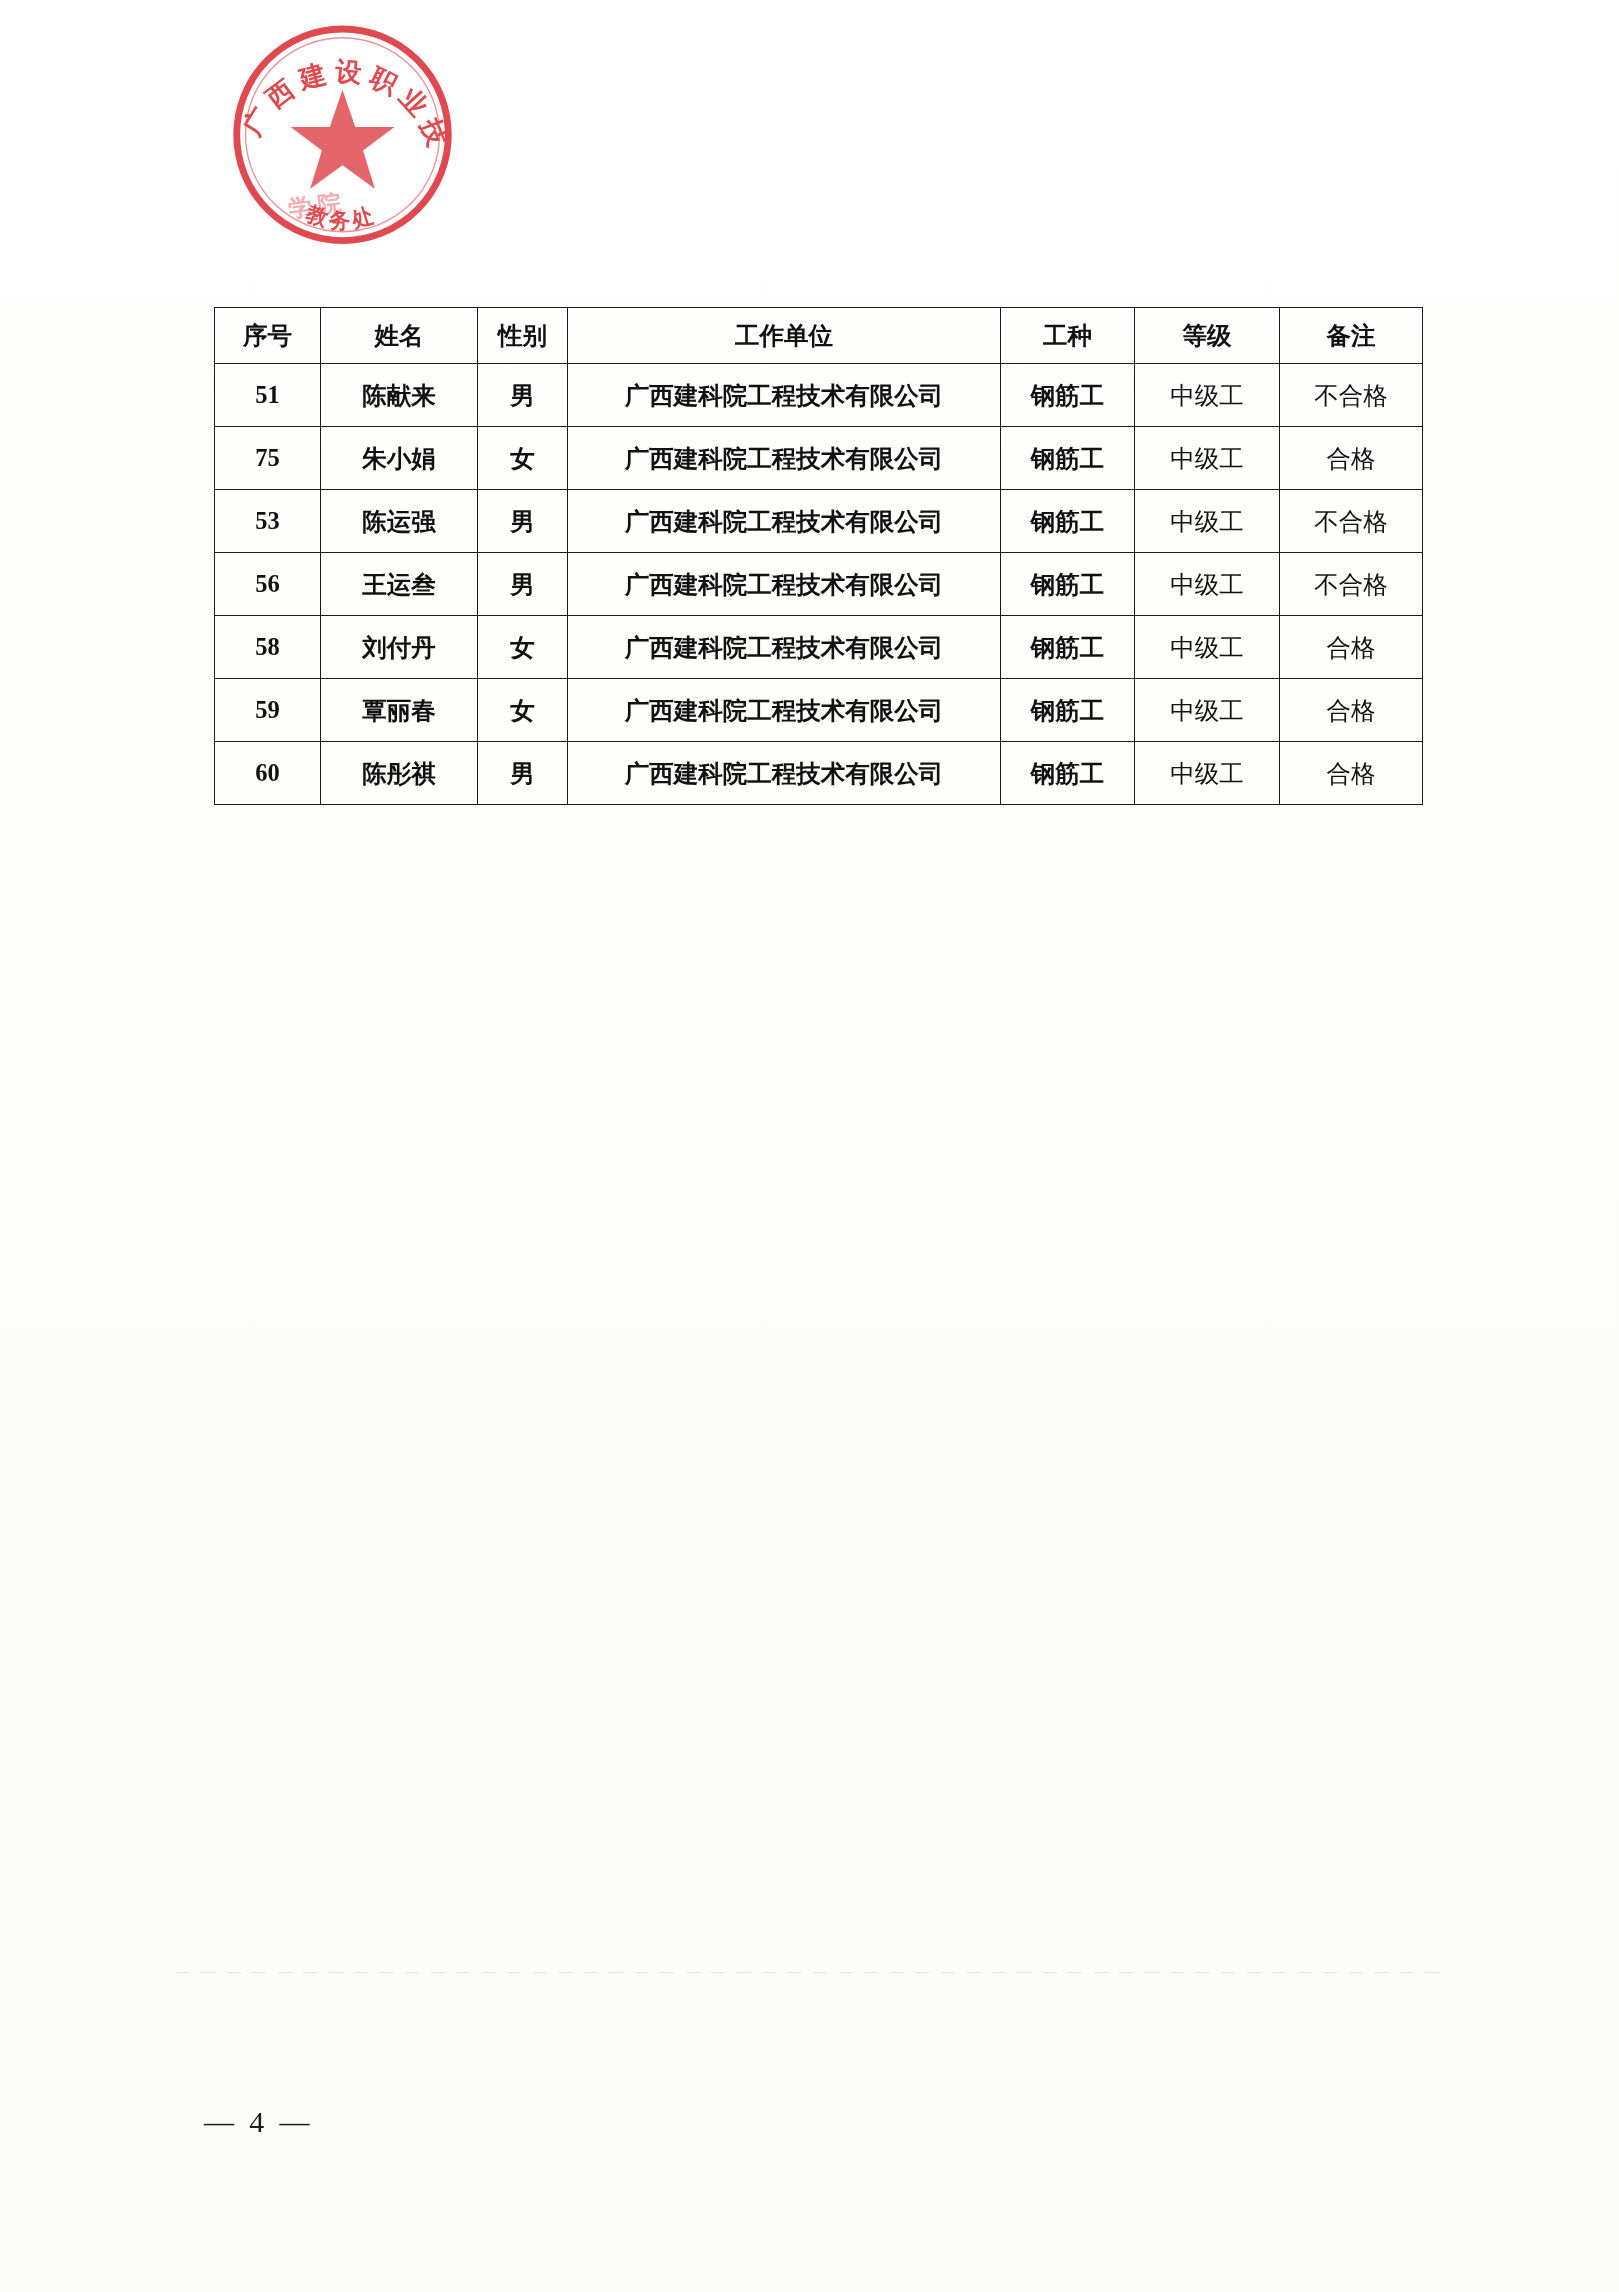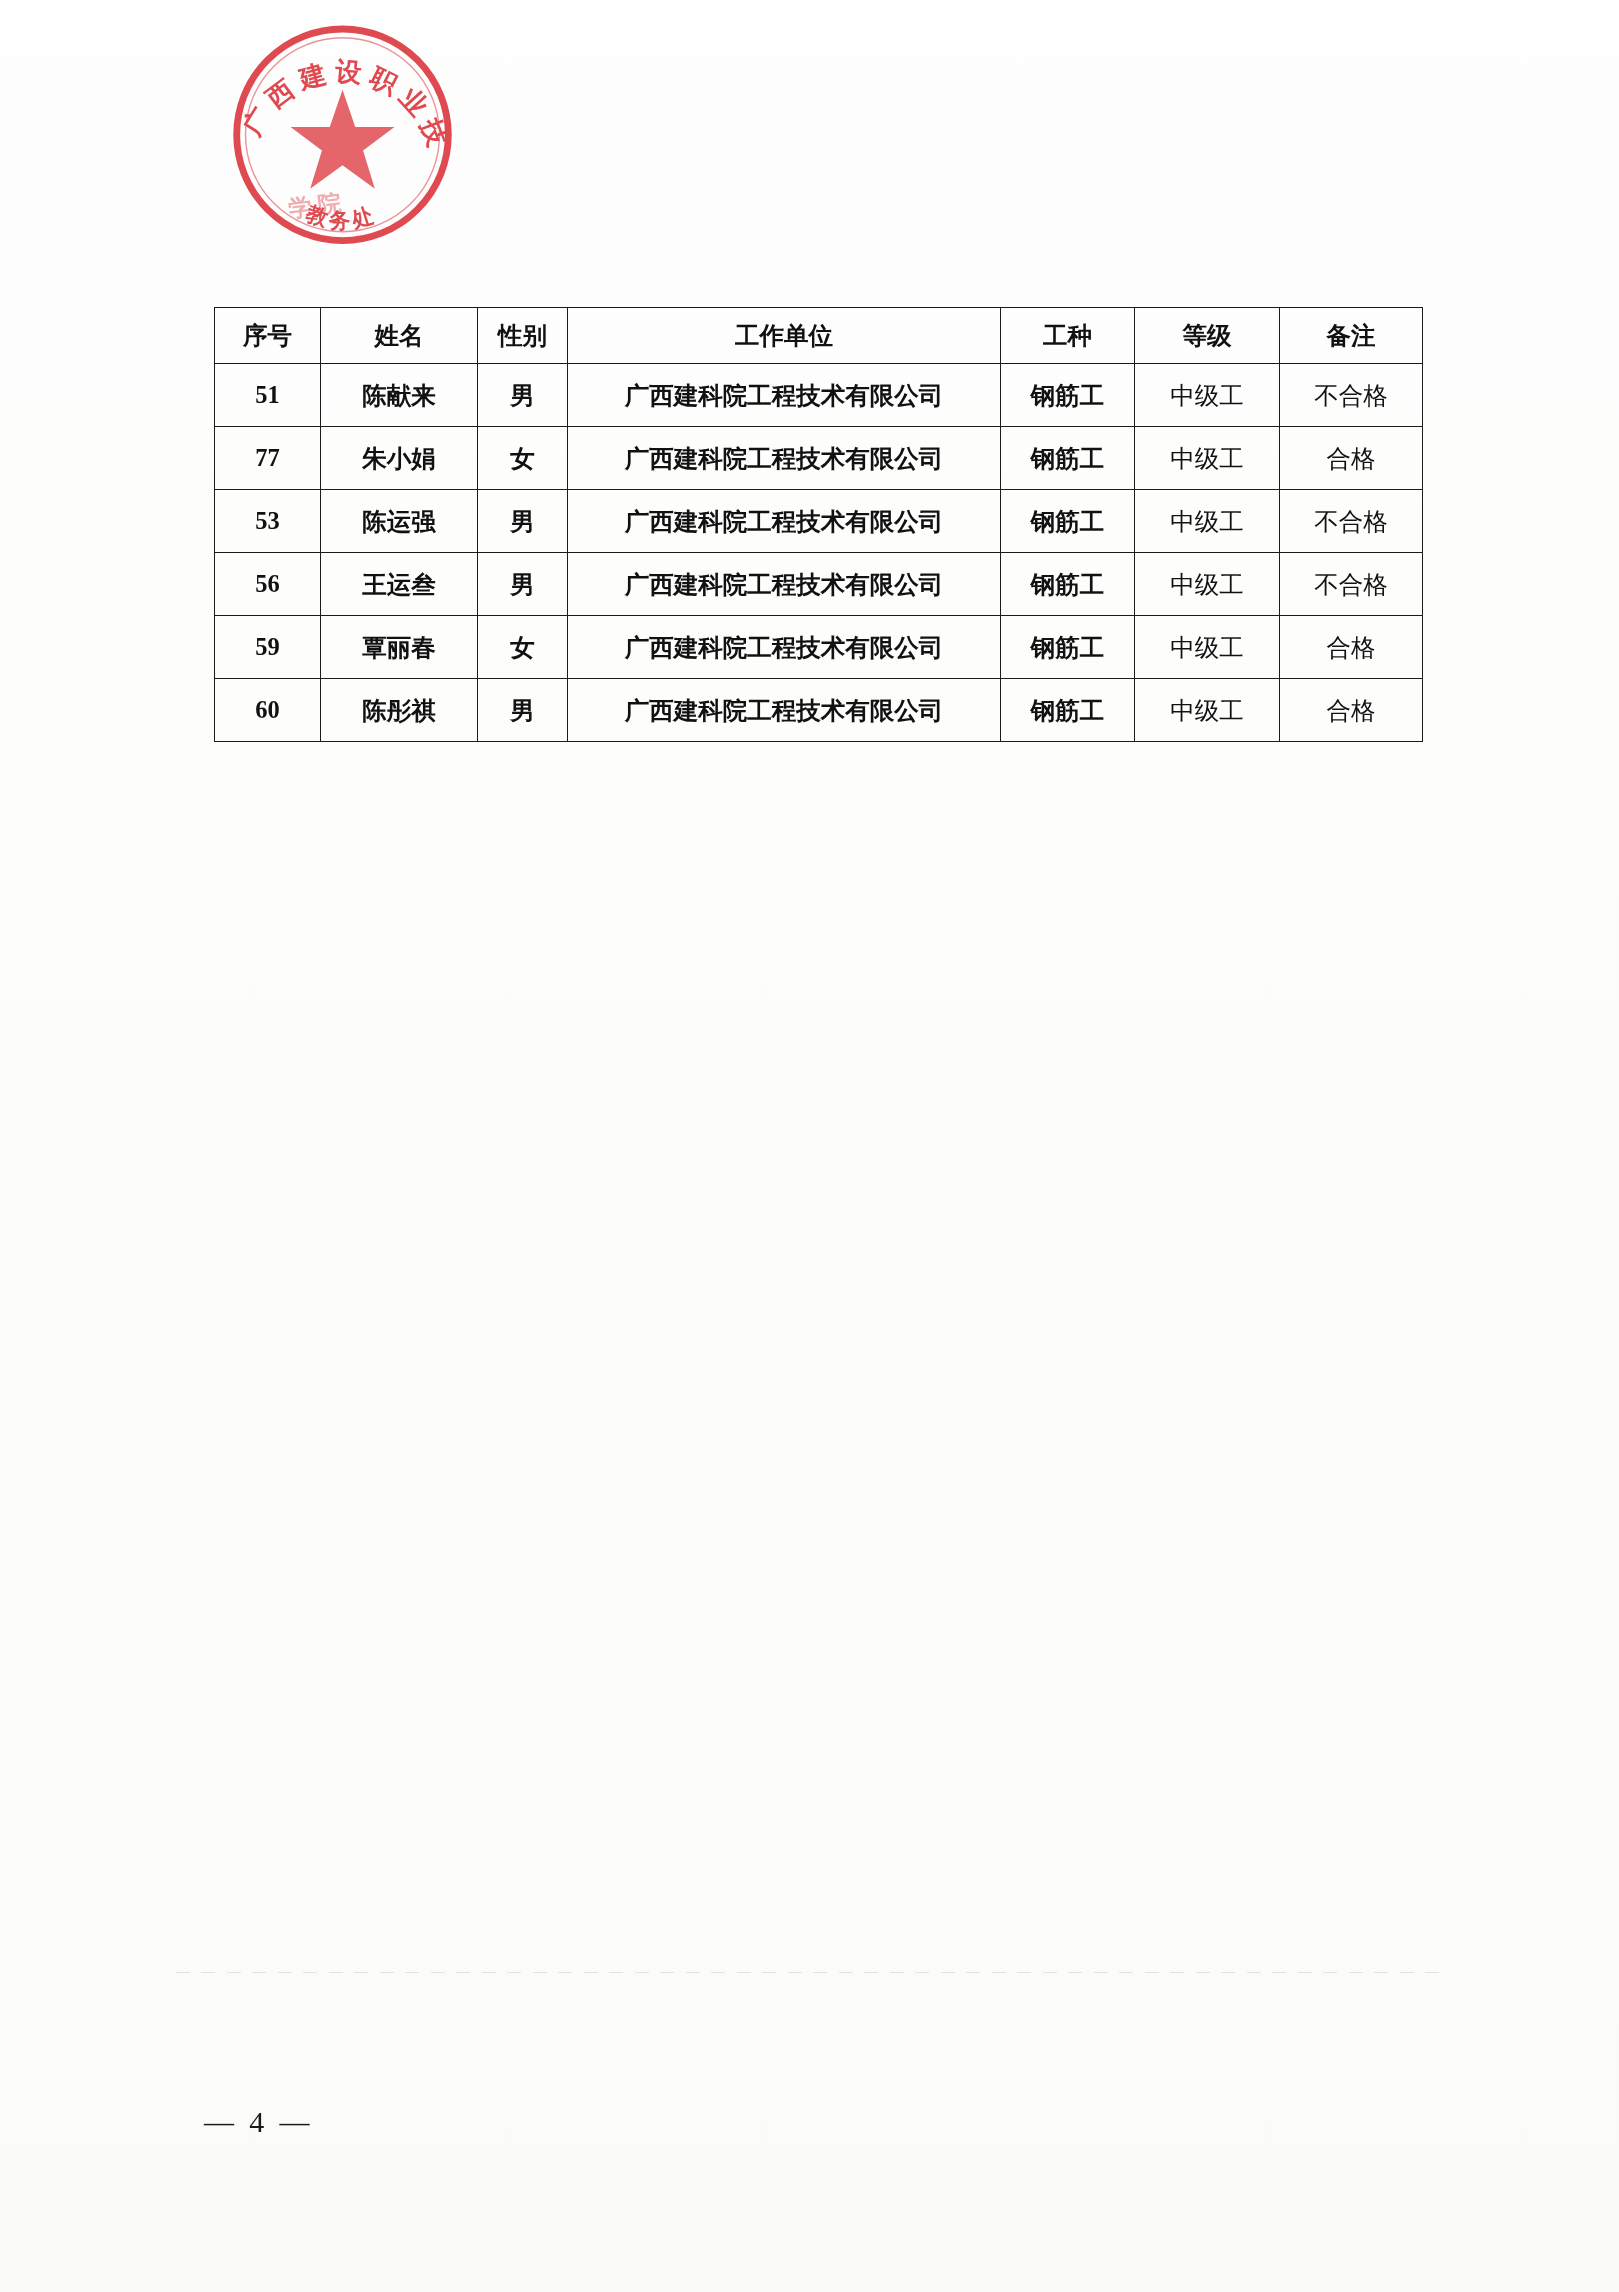--- a/index.html
+++ b/index.html
@@ -175,21 +175,21 @@
         <tr>
           <td class="idx">51</td>
           <td class="name">陈献来</td>
           <td class="sex">男</td>
           <td class="unit">广西建科院工程技术有限公司</td>
           <td class="job">钢筋工</td>
           <td class="level">中级工</td>
           <td class="note">不合格</td>
         </tr>
         <tr>
-          <td class="idx">77</td>
+          <td class="idx">75</td>
           <td class="name">朱小娟</td>
           <td class="sex">女</td>
           <td class="unit">广西建科院工程技术有限公司</td>
           <td class="job">钢筋工</td>
           <td class="level">中级工</td>
           <td class="note">合格</td>
         </tr>
         <tr>
           <td class="idx">53</td>
           <td class="name">陈运强</td>
@@ -200,20 +200,29 @@
           <td class="note">不合格</td>
         </tr>
         <tr>
           <td class="idx">56</td>
           <td class="name">王运叁</td>
           <td class="sex">男</td>
           <td class="unit">广西建科院工程技术有限公司</td>
           <td class="job">钢筋工</td>
           <td class="level">中级工</td>
           <td class="note">不合格</td>
+        </tr>
+        <tr>
+          <td class="idx">58</td>
+          <td class="name">刘付丹</td>
+          <td class="sex">女</td>
+          <td class="unit">广西建科院工程技术有限公司</td>
+          <td class="job">钢筋工</td>
+          <td class="level">中级工</td>
+          <td class="note">合格</td>
         </tr>
         <tr>
           <td class="idx">59</td>
           <td class="name">覃丽春</td>
           <td class="sex">女</td>
           <td class="unit">广西建科院工程技术有限公司</td>
           <td class="job">钢筋工</td>
           <td class="level">中级工</td>
           <td class="note">合格</td>
         </tr>

